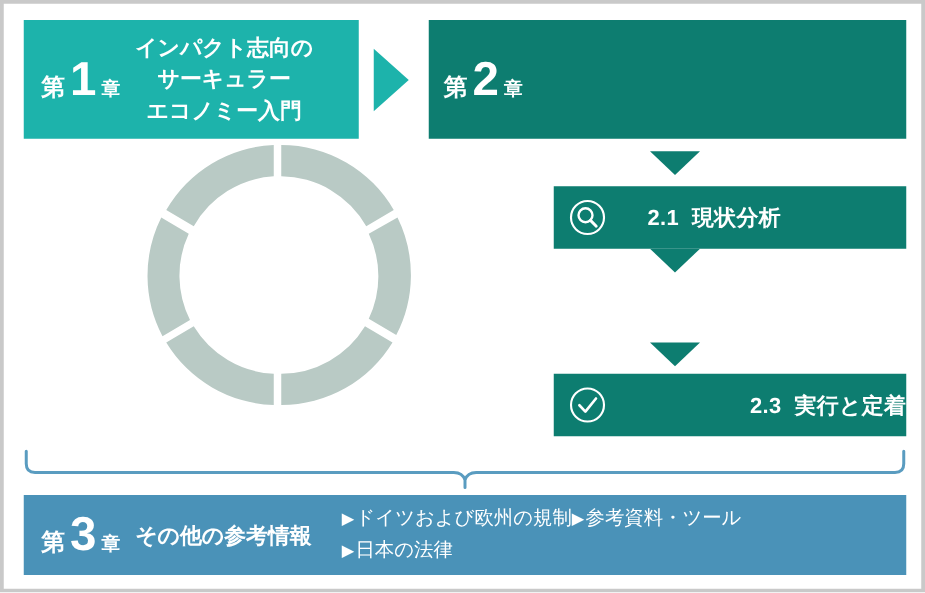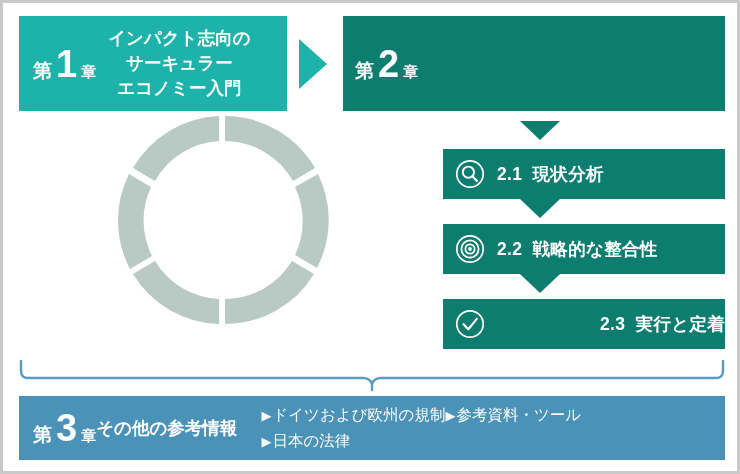--- a/index.html
+++ b/index.html
@@ -122,20 +122,21 @@
     left: 440px;
     width: 282px;
     height: 50px;
     background: #0d7d70;
     display: flex;
     align-items: center;
     padding-left: 12px;
     box-sizing: border-box;
     z-index: 2;
     color: #ffffff;
+    gap: 21px;
   }
   #step-21 { top: 146px; }
   #step-22 { top: 221px; }
   #step-23 { top: 296px; justify-content: space-between; }
 
   .step-icon {
     width: 30px;
     height: 30px;
     flex: 0 0 30px;
     margin-right: 12px;
@@ -161,21 +162,21 @@
   #chapter3-box {
     left: 16px;
     top: 393px;
     width: 706px;
     height: 64px;
     background: #4a92b8;
     padding-left: 14px;
     align-items: center;
   }
   #chapter3-box .chapter-title {
-    margin-left: 0;
+    margin-left: 12px;
     font-size: 17.5px;
     line-height: 1.3;
   }
 
   #ch3-links {
     margin-left: 24px;
     display: flex;
     flex-wrap: wrap;
     align-content: center;
     width: 400px;
@@ -235,29 +236,20 @@
     <svg class="step-icon" viewBox="0 0 30 30">
       <circle cx="15" cy="15" r="13.2" fill="none" stroke="#ffffff" stroke-width="1.7"></circle>
       <circle cx="13.4" cy="13.2" r="5.6" fill="none" stroke="#ffffff" stroke-width="1.9"></circle>
       <line x1="17.4" y1="17.3" x2="22" y2="22" stroke="#ffffff" stroke-width="2.3" stroke-linecap="round"></line>
     </svg>
     <span class="step-label">2.1  現状分析</span>
   </div>
 
   <div class="down-arrow" id="arrow-21-22"></div>
 
-  <div class="step-box" id="step-22">
-    <svg class="step-icon" viewBox="0 0 30 30">
-      <circle cx="15" cy="15" r="13.2" fill="none" stroke="#ffffff" stroke-width="1.7"></circle>
-      <circle cx="15" cy="15" r="8.6" fill="none" stroke="#ffffff" stroke-width="1.8"></circle>
-      <circle cx="15" cy="15" r="4.6" fill="none" stroke="#ffffff" stroke-width="1.8"></circle>
-      <circle cx="15" cy="15" r="1.9" fill="#ffffff"></circle>
-    </svg>
-    <span class="step-label">2.2  戦略的な整合性</span>
-  </div>
 
   <div class="down-arrow" id="arrow-22-23"></div>
 
   <div class="step-box" id="step-23">
     <svg class="step-icon" viewBox="0 0 30 30">
       <circle cx="15" cy="15" r="13.2" fill="none" stroke="#ffffff" stroke-width="1.7"></circle>
       <polyline points="8.5,15.2 13.3,20.3 21.8,9.8" fill="none" stroke="#ffffff" stroke-width="2.1" stroke-linecap="round" stroke-linejoin="round"></polyline>
     </svg>
     <span class="step-label">2.3  実行と定着</span>
   </div>

